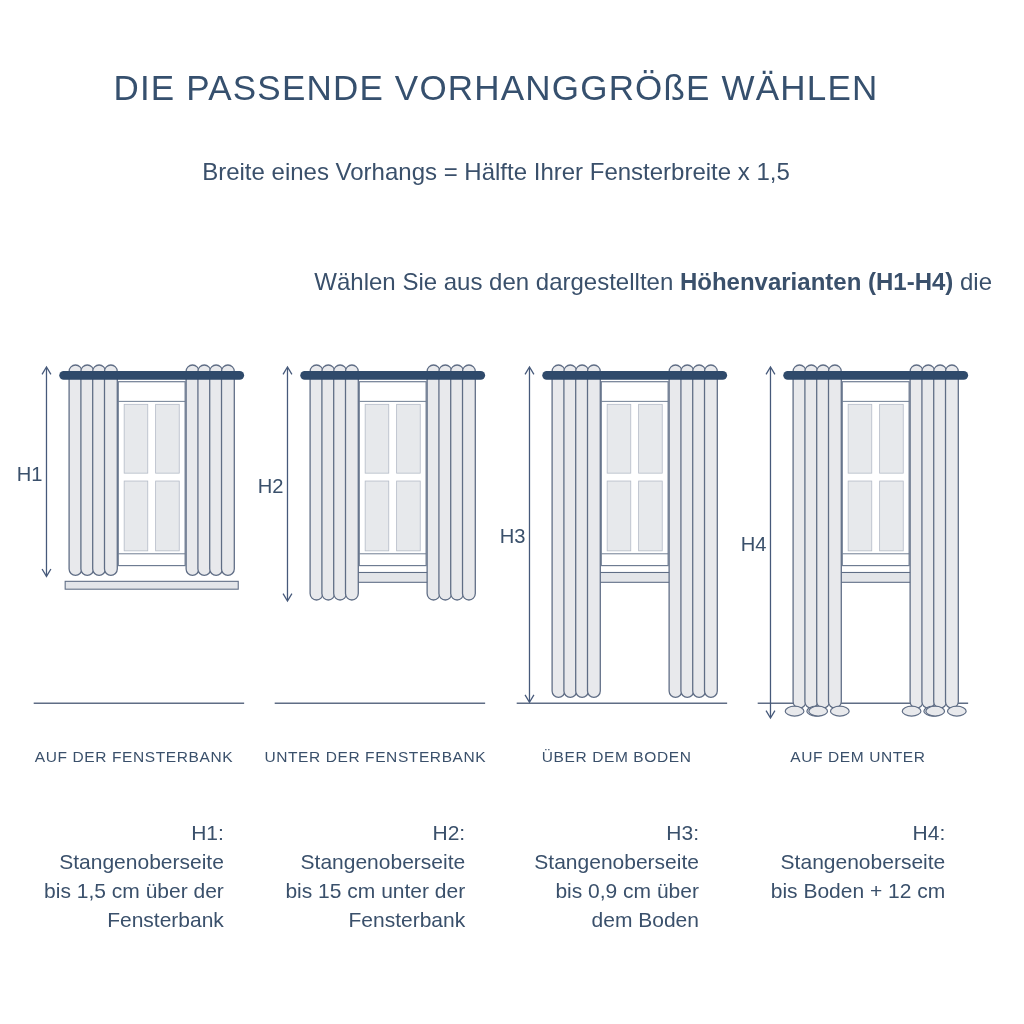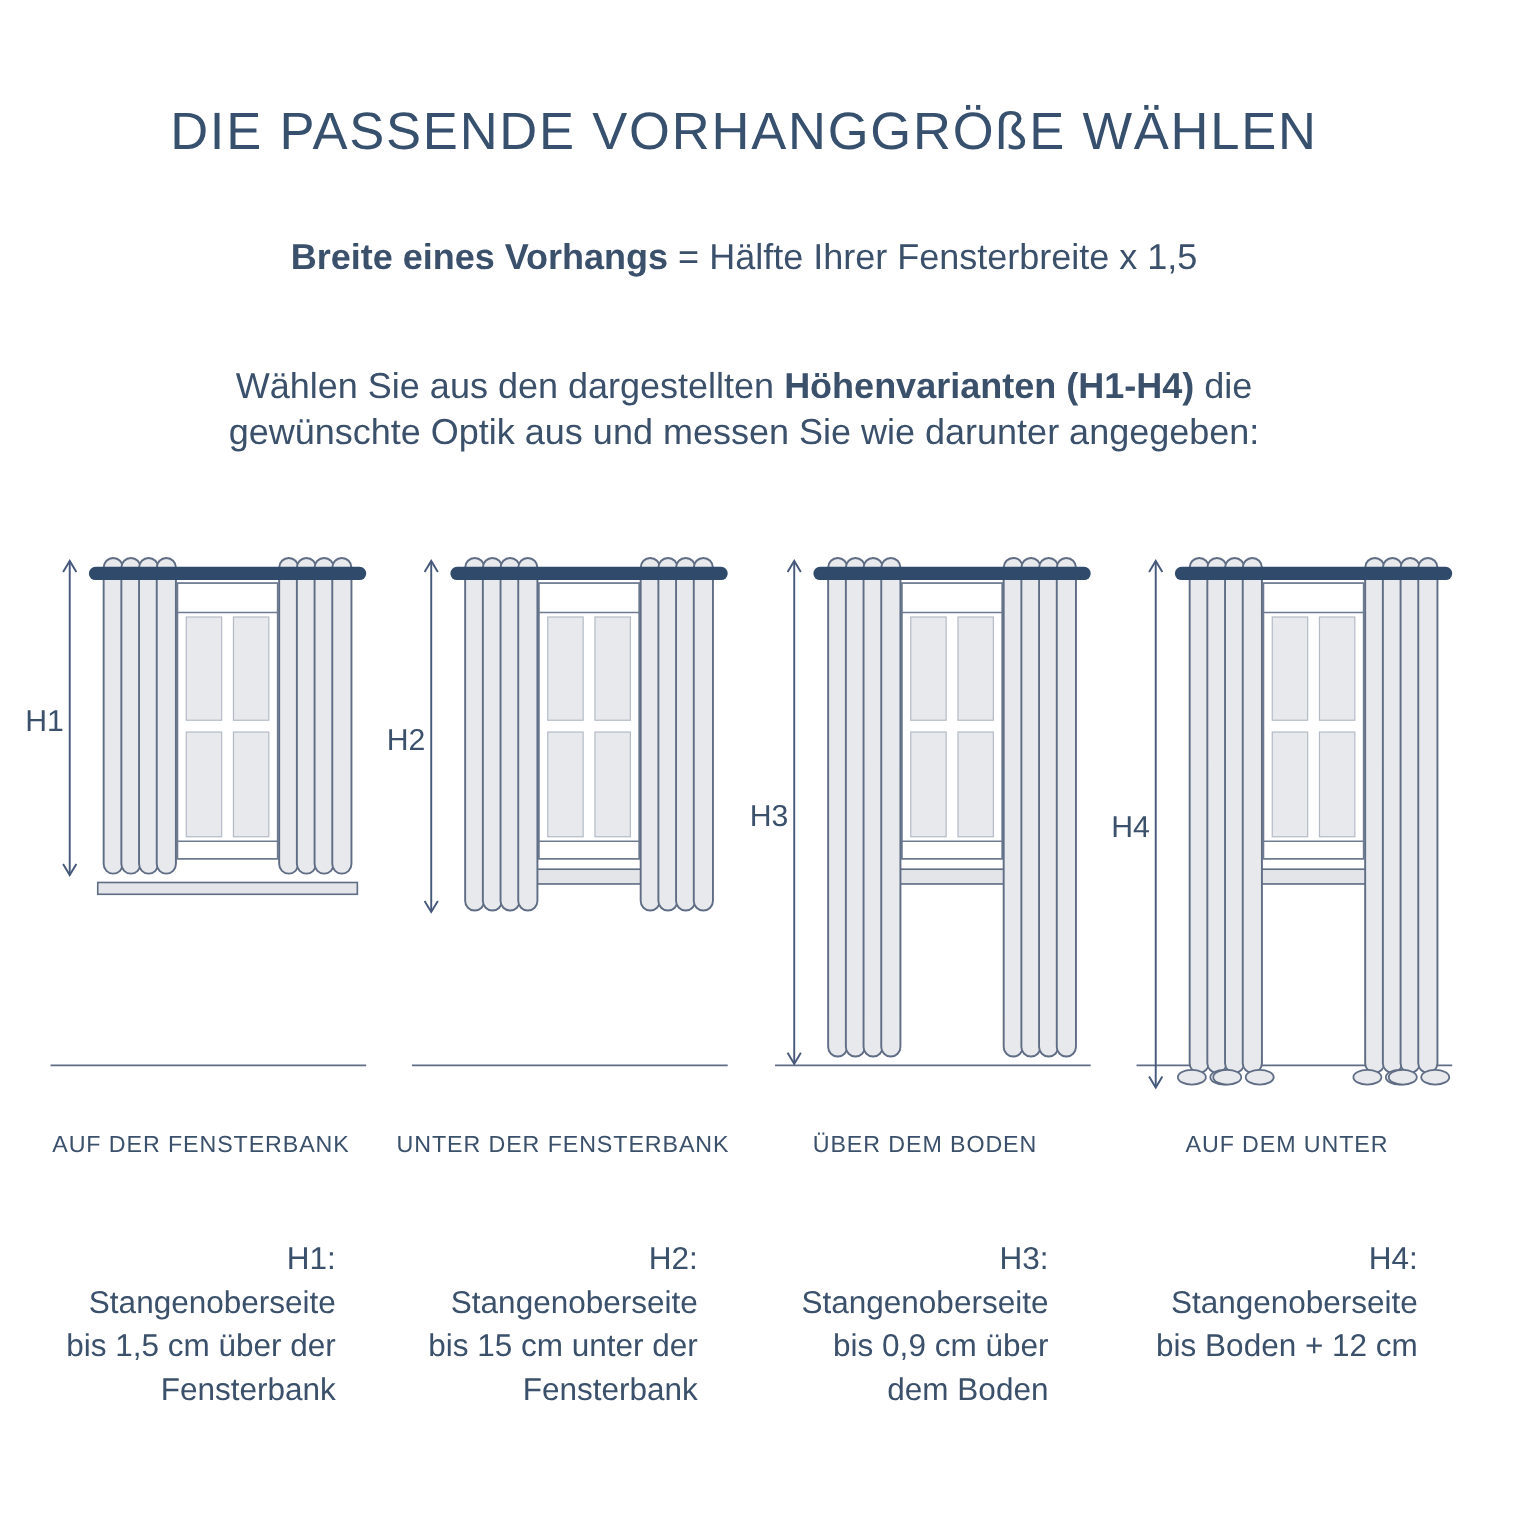--- a/index.html
+++ b/index.html
@@ -17,24 +17,24 @@
     letter-spacing: 1.2px;
     font-weight: 400;
     color: #36506e;
   }
   .formula {
     margin-top: 50px;
     text-align: center;
     font-size: 24px;
     color: #3a506b;
   }
-  .formula .b { font-weight: 700; }
+  .formula .b { font-weight: 400; }
   .instruction {
-    margin-top: 56px;
-    text-align: center;
+    margin-top: 80px;
+    text-align: right;
     font-size: 24px;
     line-height: 31px;
     color: #3a506b;
   }
   .instruction .b { font-weight: 700; }
   .diagram-row {
     margin-top: 60px;
     padding: 0 16px;
     display: flex;
     justify-content: space-between;
@@ -67,21 +67,20 @@
 <body>
 
 <div class="page">
 
   <div class="title">DIE PASSENDE VORHANGGRÖßE WÄHLEN</div>
 
   <div class="formula"><span class="b">Breite eines Vorhangs</span><span> = Hälfte Ihrer Fensterbreite x 1,5</span></div>
 
   <div class="instruction">
     <div><span>Wählen Sie aus den dargestellten </span><span class="b">Höhenvarianten (H1-H4)</span><span> die</span></div>
-    <div>gewünschte Optik aus und messen Sie wie darunter angegeben:</div>
   </div>
 
   <div class="diagram-row">
 
     <div class="diagram-col">
       <svg width="236" height="369" viewBox="0 0 240 375">
           <rect x="104" y="25" width="68" height="187" fill="#ffffff" stroke="#6e7c92" stroke-width="1.2"></rect>
           <line x1="104" y1="45" x2="172" y2="45" stroke="#6e7c92" stroke-width="1"></line>
           <line x1="104" y1="200" x2="172" y2="200" stroke="#6e7c92" stroke-width="1"></line>
           <rect x="110" y="48" width="24" height="70" fill="#e7e9ec" stroke="#b3bac6" stroke-width="0.8"></rect>

